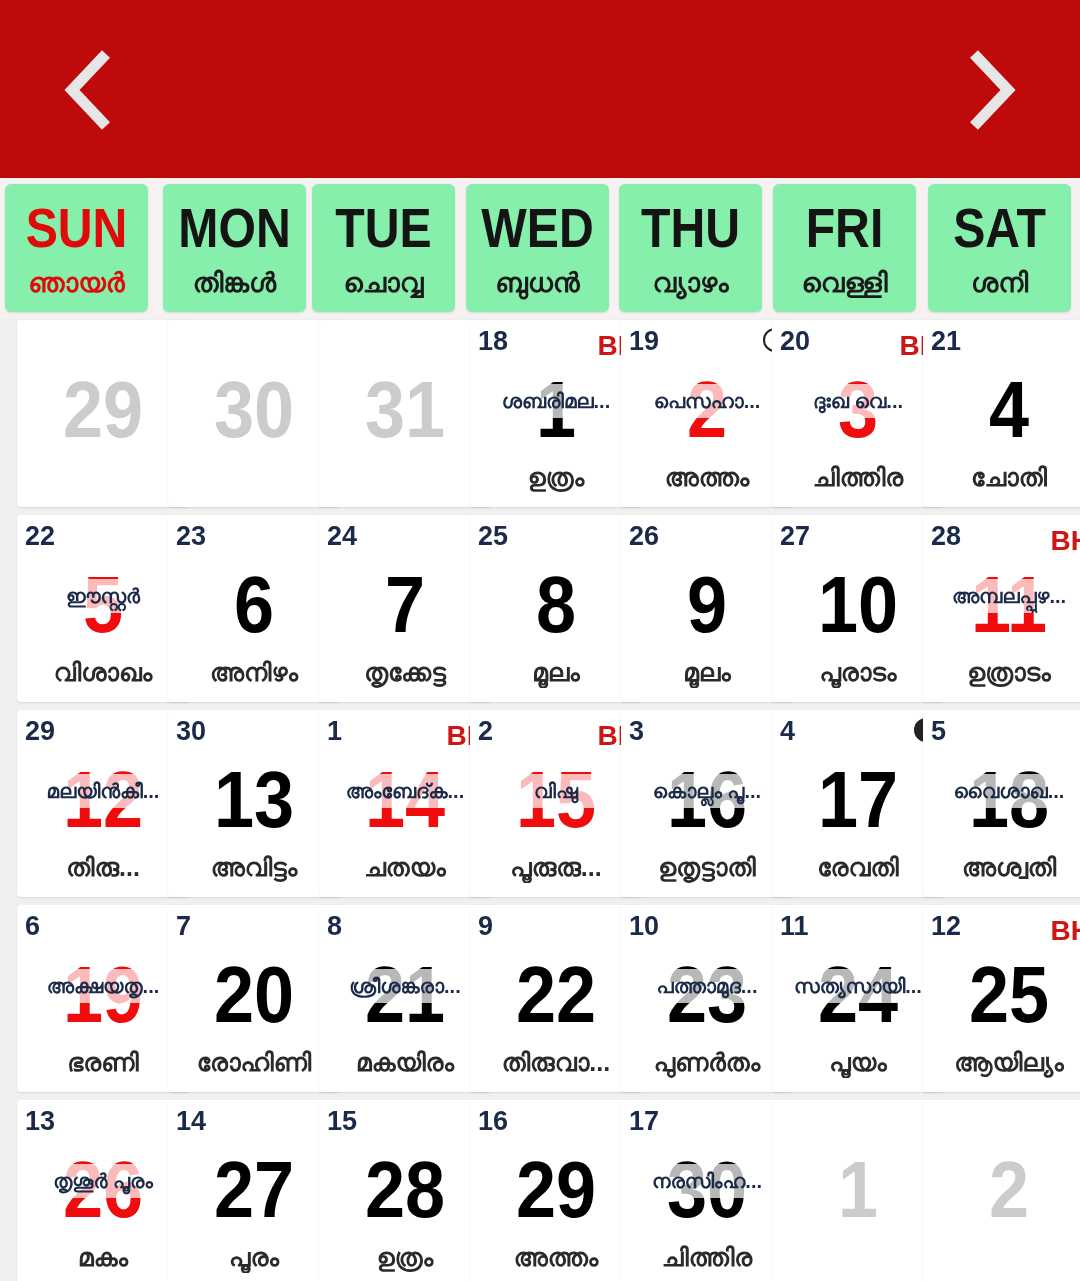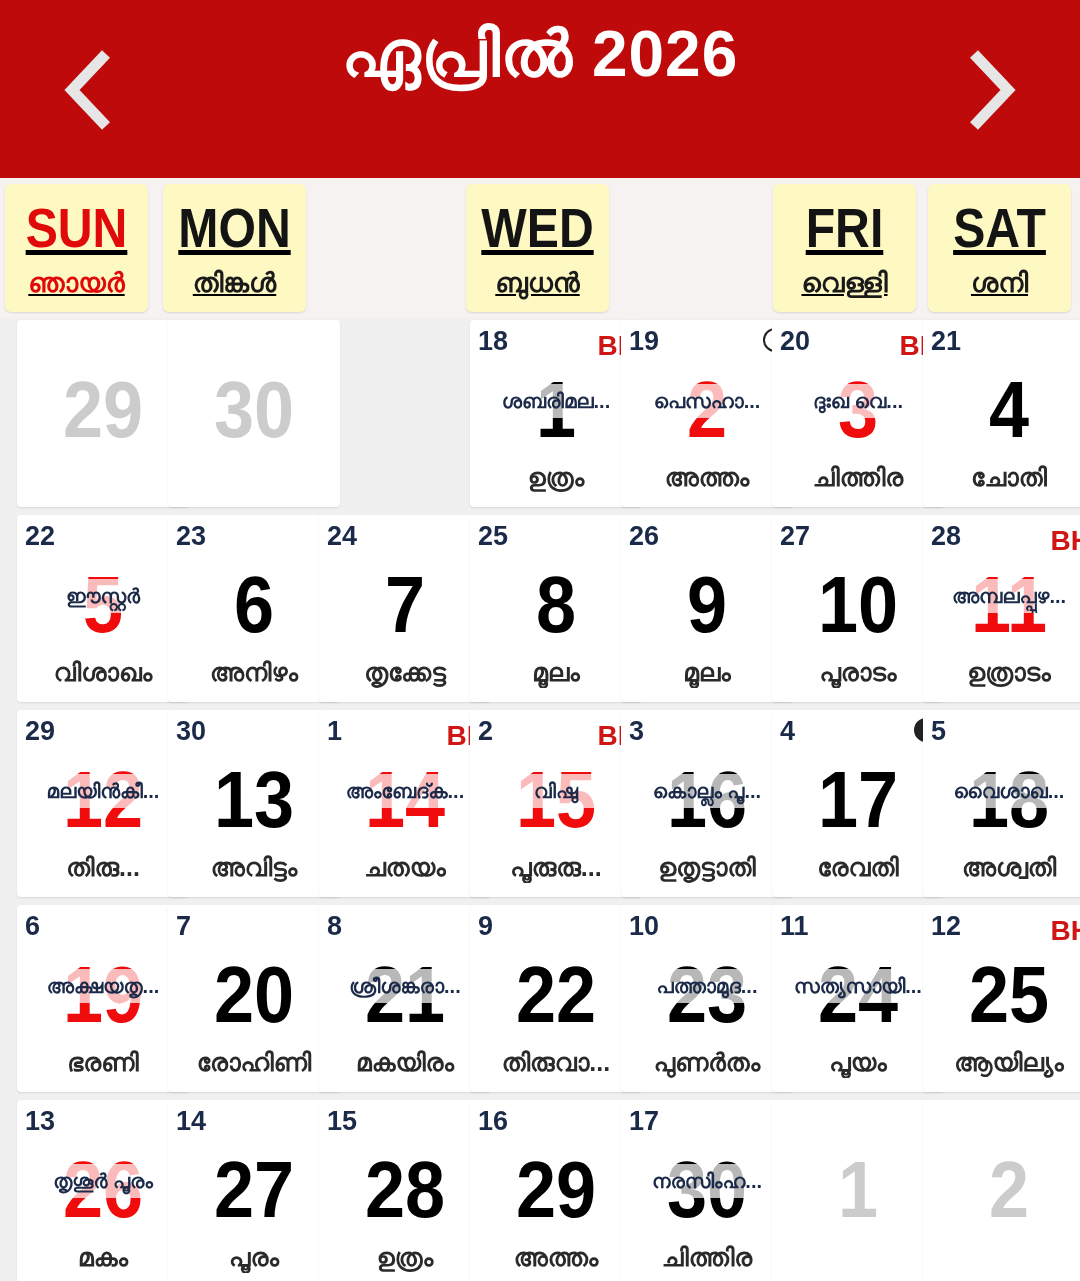--- a/index.html
+++ b/index.html
@@ -25,23 +25,23 @@
     position: absolute; left: 0; right: 0; top: 100px; text-align: center;
     font-size: 38px; line-height: 48px;
   }
 
   .weekdays {
     position: absolute; left: 0; top: 178px; width: 1080px; height: 140px;
     background: #f7f2f2;
   }
   .wd {
     position: absolute; top: 6px; width: 143px; height: 128px;
-    background: #fef9c3; border-radius: 6px;
+    background: #86efac; border-radius: 6px;
     box-shadow: 0 1px 2px rgba(0,0,0,0.12);
-    text-align: center; cursor: pointer; text-decoration: underline;
+    text-align: center; cursor: pointer;
   }
   .wd-en {
     display: block; margin-top: 12px; font-size: 56px; font-weight: bold;
     font-family: "Liberation Sans Narrow", "Liberation Sans", sans-serif;
     color: #141414; line-height: 64px; transform: scaleX(0.86);
   }
   .wd-ml {
     display: block; margin-top: 6px; font-size: 27px; font-weight: bold; color: #1a1a1a; line-height: 34px;
   }
   .wd.sun .wd-en, .wd.sun .wd-ml { color: #e10a0a; }
@@ -88,57 +88,67 @@
 </style>
 </head>
 <body>
 
 <div class="header">
   <div class="nav-btn nav-prev">
     <svg viewBox="0 0 56 84">
       <polyline points="44,6 10,42 44,78" fill="none" stroke="#e6e6e6" stroke-width="11" stroke-linecap="butt" stroke-linejoin="miter"></polyline>
     </svg>
   </div>
-  <div class="title">ഏപ്രിൽ 2026</div>
   <div class="nav-btn nav-next">
     <svg viewBox="0 0 56 84">
       <polyline points="12,6 46,42 12,78" fill="none" stroke="#e6e6e6" stroke-width="11" stroke-linecap="butt" stroke-linejoin="miter"></polyline>
     </svg>
   </div>
 </div>
 
 <div class="weekdays" id="weekdays">
     <div class="wd sun" style="left: 5px;">
       <span class="wd-en">SUN</span>
       <span class="wd-ml">ഞായർ</span>
     </div>
     <div class="wd" style="left: 163px;">
       <span class="wd-en">MON</span>
       <span class="wd-ml">തിങ്കൾ</span>
     </div>
+    <div class="wd" style="left: 312px;">
+      <span class="wd-en">TUE</span>
+      <span class="wd-ml">ചൊവ്വ</span>
+    </div>
     <div class="wd" style="left: 466px;">
       <span class="wd-en">WED</span>
       <span class="wd-ml">ബുധൻ</span>
     </div>
+    <div class="wd" style="left: 619px;">
+      <span class="wd-en">THU</span>
+      <span class="wd-ml">വ്യാഴം</span>
+    </div>
     <div class="wd" style="left: 773px;">
       <span class="wd-en">FRI</span>
       <span class="wd-ml">വെള്ളി</span>
     </div>
     <div class="wd" style="left: 928px;">
       <span class="wd-en">SAT</span>
       <span class="wd-ml">ശനി</span>
     </div>
   </div>
 
 <div class="grid" id="grid">
     <div class="cell" style="left: 17px; top: 2px;">
       <span class="mal grey">29</span>
     </div>
     <div class="cell" style="left: 168px; top: 2px;">
       <span class="mal grey">30</span>
+    </div>
+    <div class="cell" style="left: 319px; top: 2px;">
+      <span class="mal grey">31</span>
     </div>
     <div class="cell" style="left: 470px; top: 2px;">
       <span class="greg">18</span>
       <span class="bh">BH</span>
       <span class="mal">1</span>
       <span class="event">ശബരിമല...</span>
       <span class="star">ഉത്രം</span>
     </div>
     <div class="cell" style="left: 621px; top: 2px;">
       <span class="greg">19</span>

